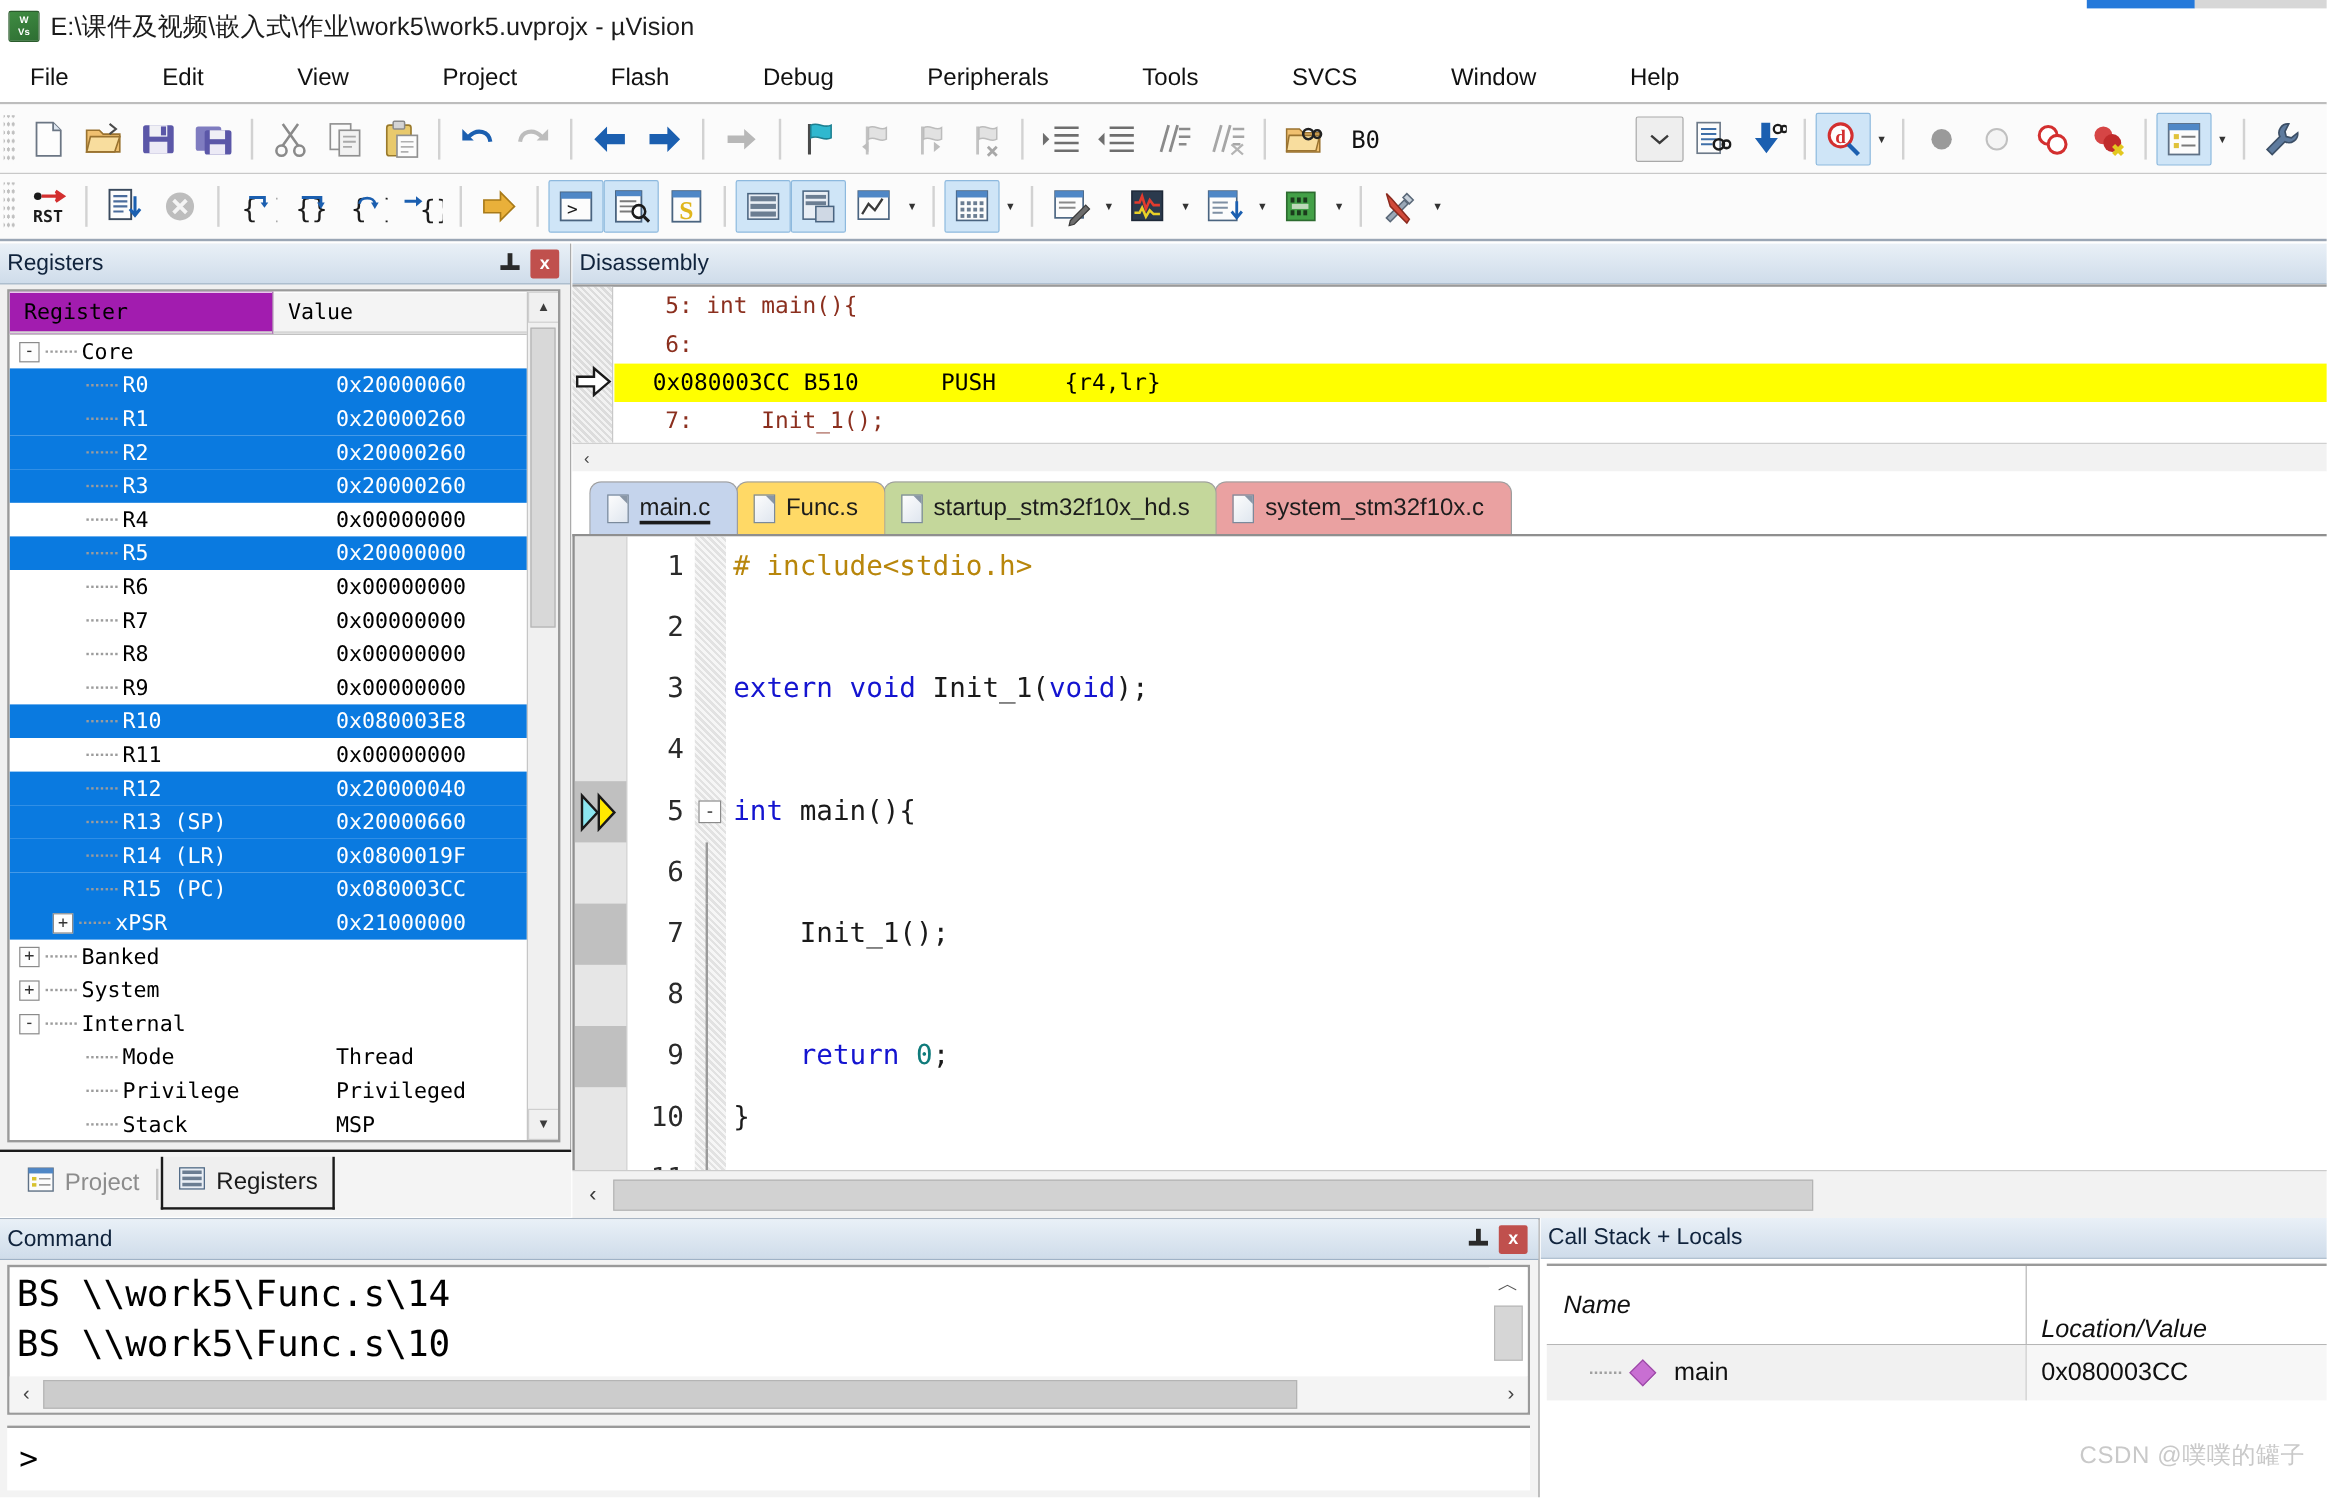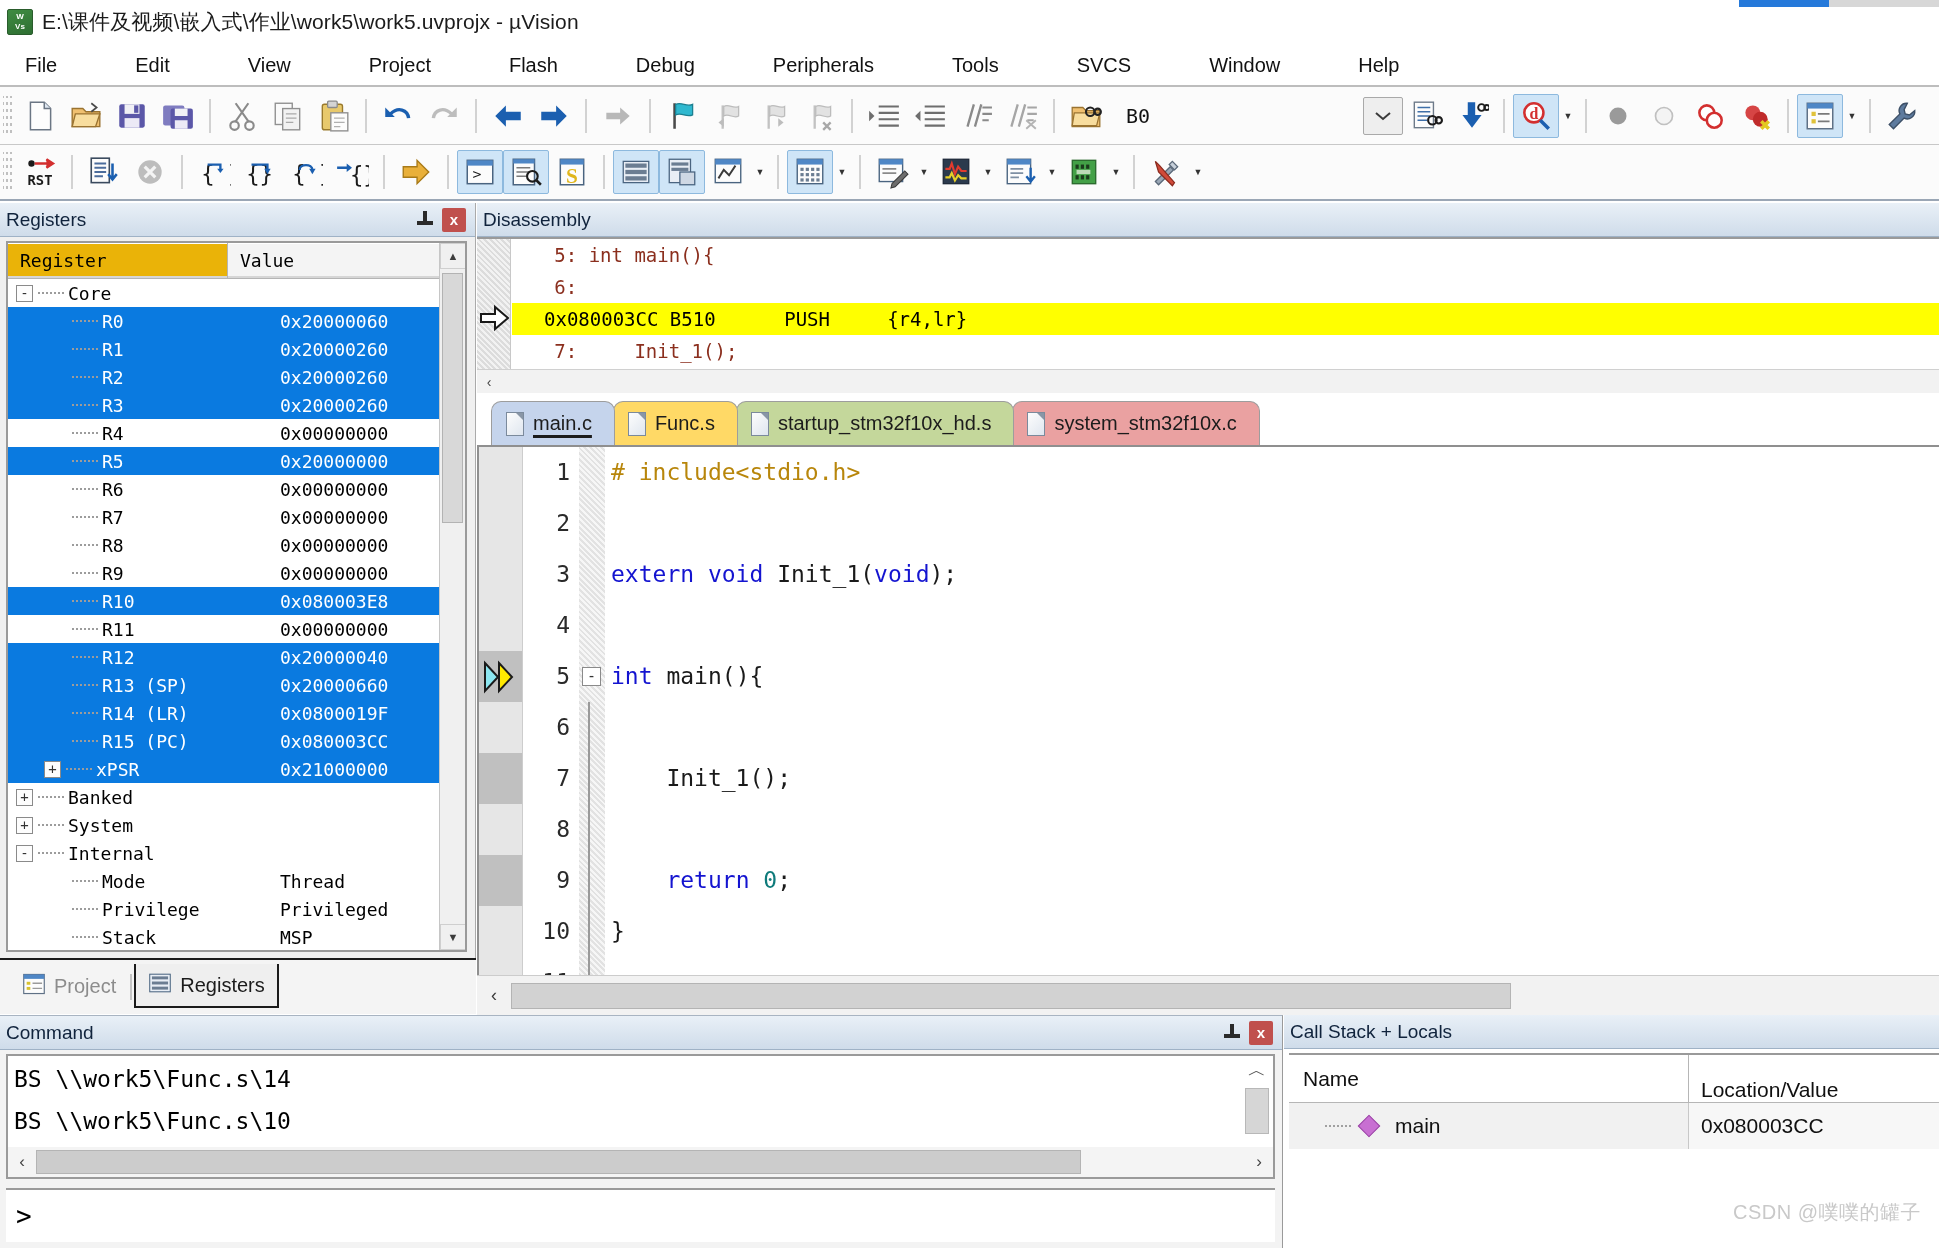--- a/index.html
+++ b/index.html
@@ -120,21 +120,21 @@
   #reg-body {
     position: absolute; left: 6px; top: 38px; right: 8px; bottom: 6px;
     background: #ffffff; border: 2px solid #9a9a9a; overflow: hidden;
   }
   .reg-head {
     display: flex; height: 36px; background: #f1f1f1;
     border-bottom: 1px solid #b5b5b5;
   }
   .reg-head .c1 {
     width: 220px; border-right: 1px solid #b5b5b5; padding-left: 12px;
-    display: flex; align-items: center; background: #eab308;
+    display: flex; align-items: center; background: #a21caf;
     box-shadow: inset 0 -2px 0 #d6d6d6, inset 0 1px 0 #ffffff;
   }
   .reg-head .c2 {
     flex: 1; padding-left: 12px; display: flex; align-items: center;
     background: #f4f4f4;
     box-shadow: inset 0 -2px 0 #d6d6d6, inset 0 1px 0 #ffffff;
   }
   .reg-head span { font-family: "DejaVu Sans Mono", monospace; font-size: 18px; color: #000; }
   .reg-rows { position: relative; }
   .reg-row {
@@ -288,42 +288,42 @@
   #command-panel {
     position: absolute; left: 0; top: 1015px; width: 1283px; height: 233px;
     background: #f3f3f3; border-top: 1px solid #a8b4c2; border-right: 1px solid #9a9a9a;
   }
   #cmd-out {
     position: absolute; left: 6px; top: 38px; right: 7px; height: 125px;
     background: #ffffff; border: 2px solid #9a9a9a;
   }
   .cmd-lines {
     position: absolute; left: 6px; top: 2px; right: 34px; bottom: 30px;
-    font-family: "DejaVu Sans Mono", monospace; font-size: 23px; color: #000;
+    font-family: "DejaVu Sans Mono", monospace; font-size: 30px; color: #000;
   }
   .cmd-line { height: 42px; line-height: 42px; white-space: pre; }
   .cmd-vscroll { position: absolute; right: 0; top: 0; width: 32px; bottom: 30px; background: #ffffff; }
   .cmd-hscroll {
     position: absolute; left: 0; right: 0; bottom: 0; height: 30px;
     background: #f4f4f4; display: flex; align-items: center;
   }
   #cmd-input {
     position: absolute; left: 6px; top: 172px; right: 7px; height: 54px;
     background: #ffffff; border-top: 2px solid #9a9a9a;
     font-family: "DejaVu Sans Mono", monospace; font-size: 26px; color: #000;
     display: flex; align-items: center; padding-left: 10px;
   }
 
   
   #callstack-panel {
     position: absolute; left: 1284px; top: 1015px; right: 0; height: 233px;
     background: #ffffff;
   }
   #cs-body { position: absolute; left: 5px; top: 38px; right: 0; bottom: 0; background: #fff; border-top: 2px solid #9a9a9a; }
-  .cs-head { display: flex; height: 48px; border-bottom: 1px solid #b6b6b6; }
+  .cs-head { display: flex; height: 66px; border-bottom: 1px solid #b6b6b6; font-style: italic; }
   .cs-head .h1 {
     width: 400px; padding-left: 14px; display: flex; align-items: center;
     font-size: 21px; color: #101010; border-right: 1px solid #b6b6b6; background: #ffffff;
   }
   .cs-head .h2 { flex: 1; padding-left: 12px; display: flex; align-items: flex-end; font-size: 21px; color: #101010; }
   .cs-row { display: flex; height: 46px; align-items: flex-start; }
   .cs-row .n1 {
     width: 400px; display: flex; align-items: center; gap: 8px;
     padding-left: 36px; font-size: 21px; color: #101010; height: 100%;
     background: #f1f1f1; border-right: 1px solid #c8c8c8;

